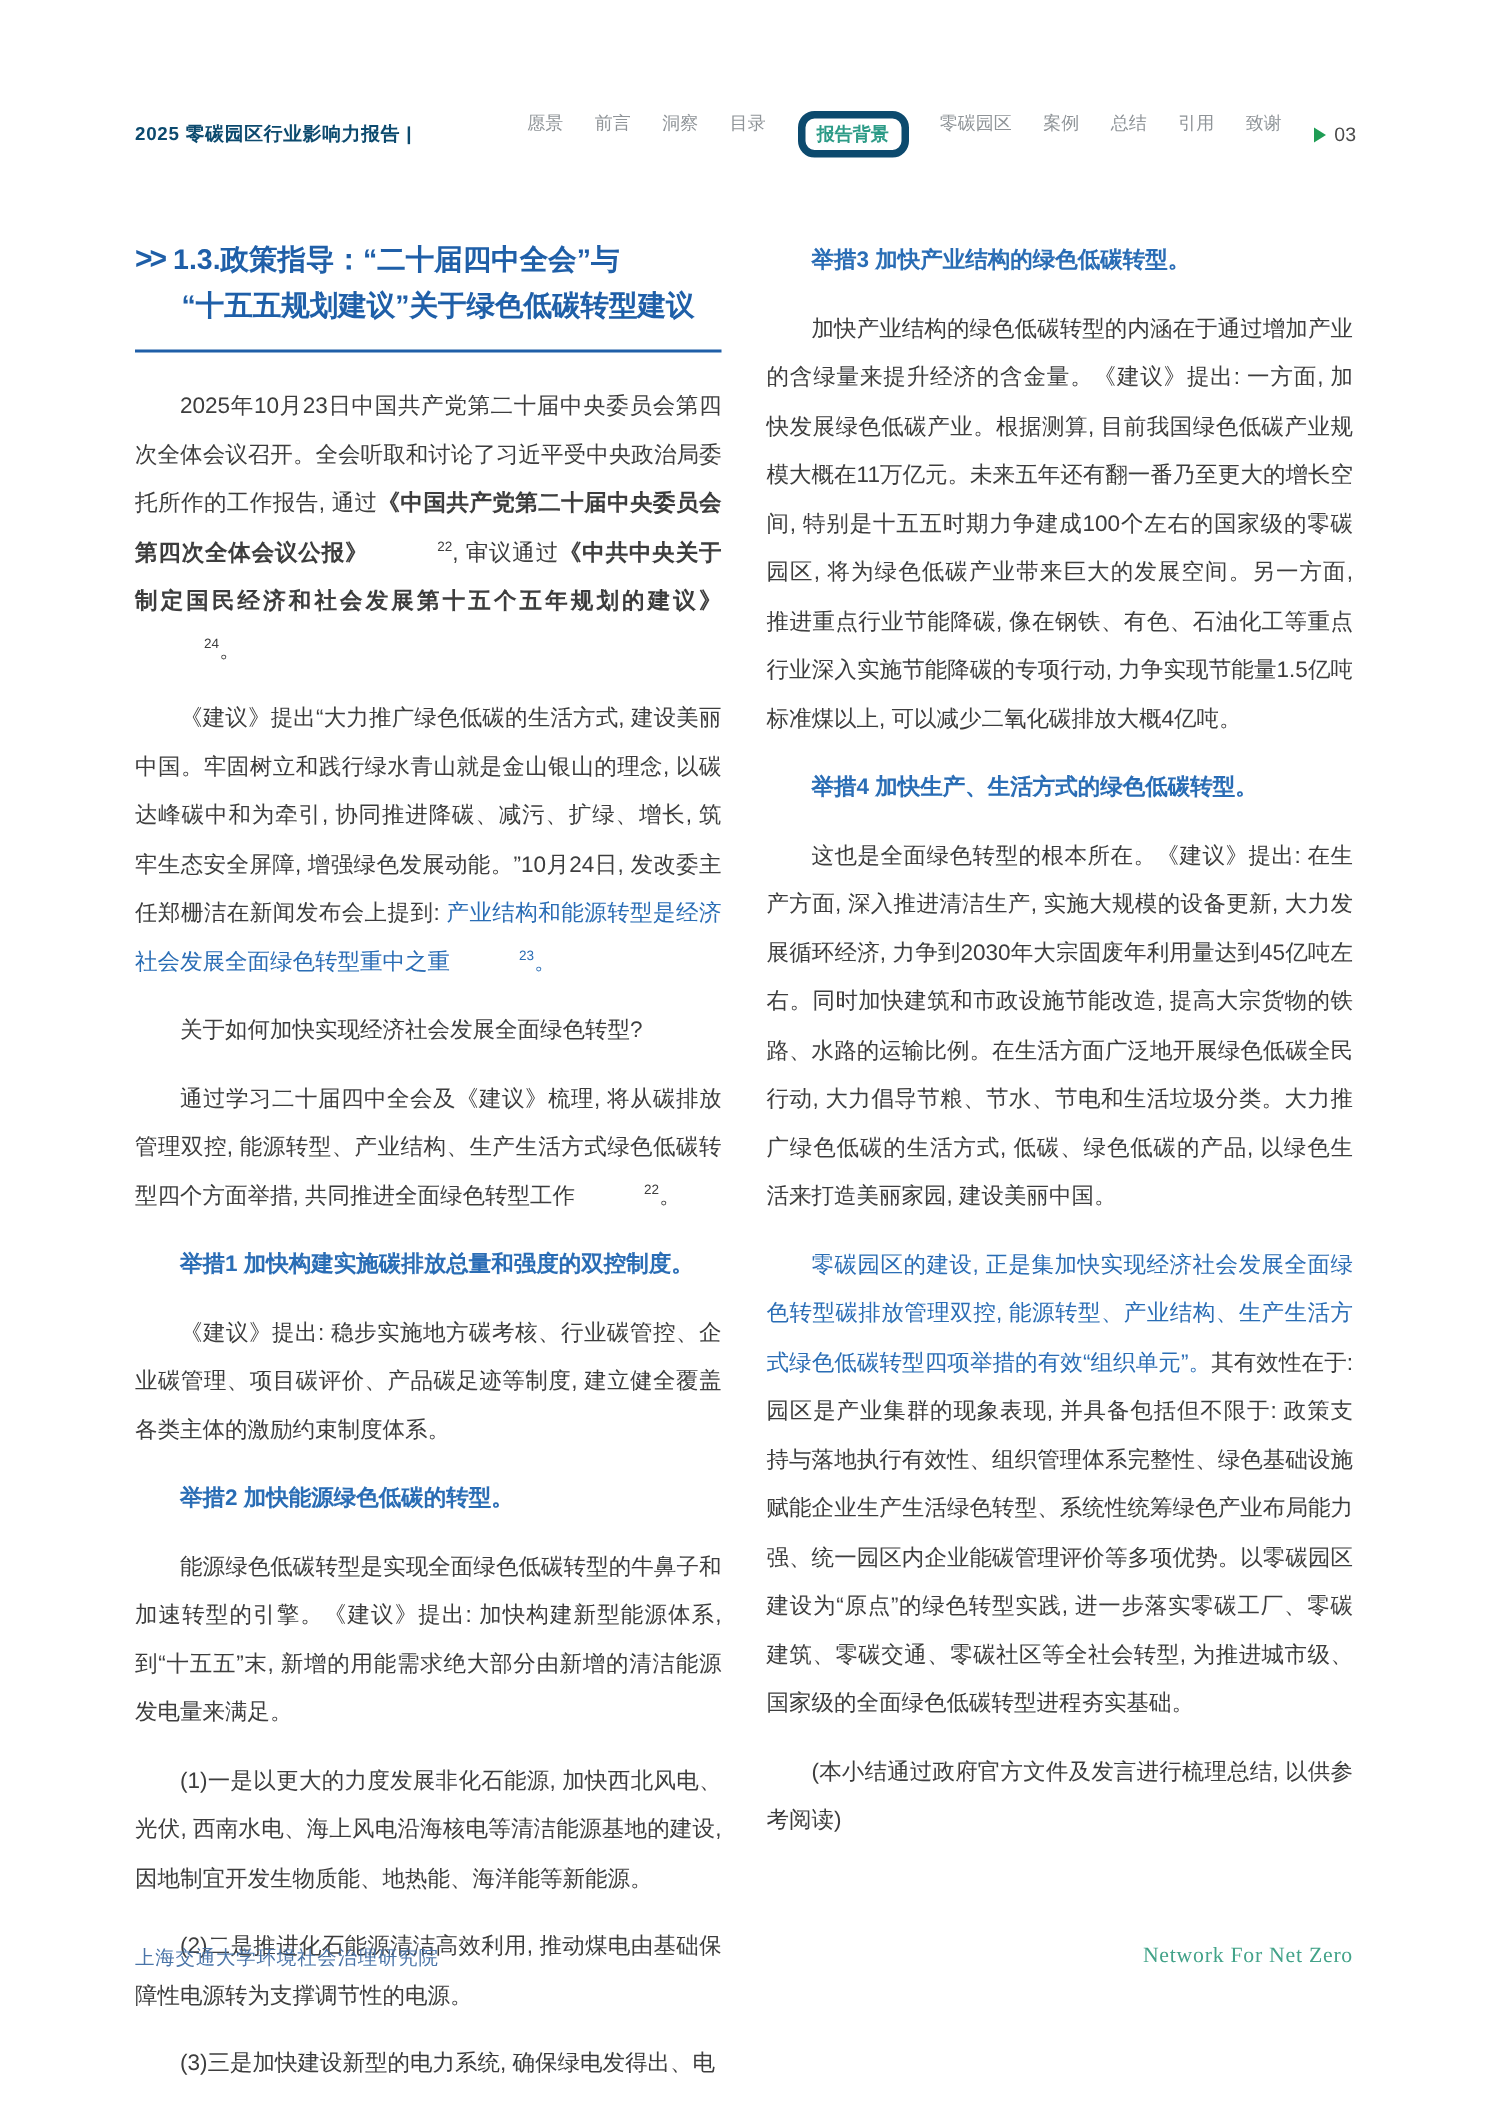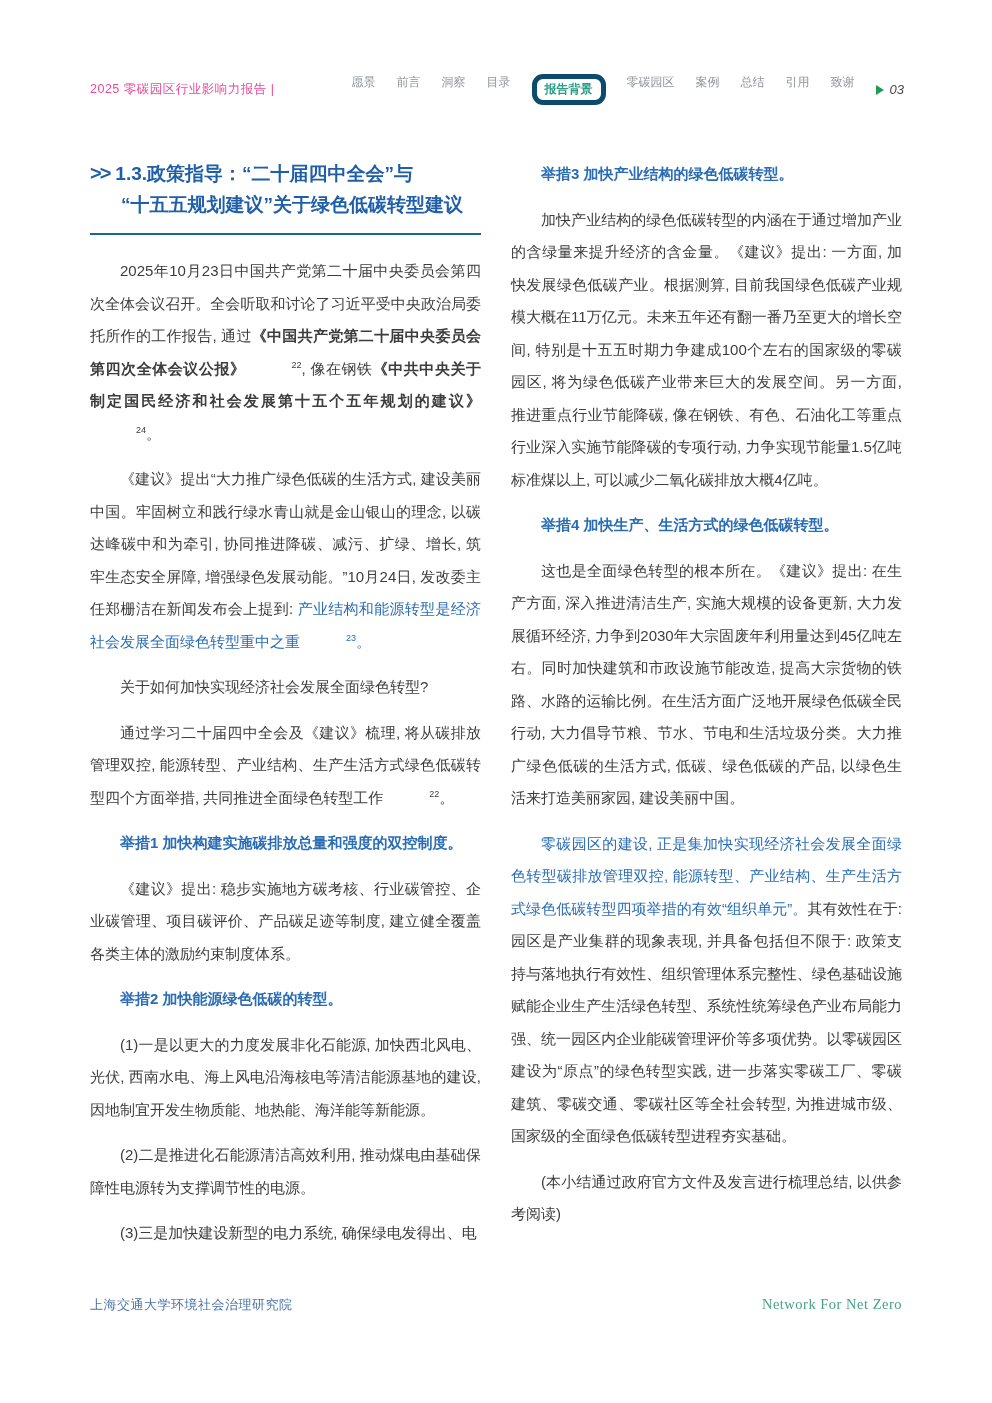--- a/index.html
+++ b/index.html
@@ -1,24 +1,24 @@
 <!DOCTYPE html>
 <html><head>
 <meta charset="utf-8">
 <style>
   html,body{margin:0;padding:0;width:992px;height:1403px;background:#ffffff;overflow:hidden;}
   body{font-family:"Liberation Sans","DejaVu Sans",sans-serif;color:#3d3d3d;position:relative;}
 
   
   .header{position:absolute;top:74px;left:90px;right:88px;display:flex;align-items:center;}
-  .brand{color:#ec4899;font-size:12.5px;font-weight:400;letter-spacing:.5px;white-space:nowrap;}
+  .brand{color:#0c4a6e;font-size:12.5px;font-weight:700;letter-spacing:.5px;white-space:nowrap;}
   .nav{margin-left:auto;display:flex;align-items:flex-start;gap:21px;}
   .nav-item{font-size:12px;color:#8f9498;cursor:pointer;white-space:nowrap;}
   .nav-item.active{border:5px solid #0c4a6e;border-radius:11px;padding:2px 8px;color:#2c9b87;font-weight:600;}
-  .page-ind{display:flex;align-items:center;gap:6px;margin-left:21px;font-style:italic;}
+  .page-ind{display:flex;align-items:center;gap:6px;margin-left:21px;}
   .tri{width:0;height:0;border-left:8px solid #1f9d55;border-top:5px solid transparent;border-bottom:5px solid transparent;}
   .page-num{font-size:13px;color:#4a4a4a;}
 
   
   .columns{position:absolute;top:158px;left:90px;right:90px;display:flex;gap:30px;}
   .col{flex:1;min-width:0;}
 
   .title-block{color:#1f5fa8;font-weight:700;font-size:19px;line-height:31px;border-bottom:2px solid #1f5fa8;padding-bottom:13px;margin-bottom:20px;}
   .t-line1{display:flex;align-items:baseline;}
   .chev{font-weight:900;font-size:20px;letter-spacing:-2px;margin-right:6px;transform:scaleY(1.05);}
@@ -63,27 +63,28 @@
 <main class="columns">
   <section class="col">
     <div class="title-block">
       <div class="t-line1">
         <span class="chev">&gt;&gt;</span>
         <span>1.3.政策指导：“二十届四中全会”与</span>
       </div>
       <div class="t-line2">“十五五规划建议”关于绿色低碳转型建议</div>
     </div>
     <div id="left-col">
-        <p class="body-para"><span>2025年10月23日中国共产党第二十届中央委员会第四次全体会议召开。全会听取和讨论了习近平受中央政治局委托所作的工作报告, 通过</span><span class="b">《中国共产党第二十届中央委员会第四次全体会议公报》</span><sup>22</sup><span>, 像在钢铁</span><span class="b">《中共中央关于制定国民经济和社会发展第十五个五年规划的建议》</span><sup>24</sup><span>。</span></p>
+        <p class="body-para"><span>2025年10月23日中国共产党第二十届中央委员会第四次全体会议召开。全会听取和讨论了习近平受中央政治局委托所作的工作报告, 通过</span><span class="b">《中国共产党第二十届中央委员会第四次全体会议公报》</span><sup>22</sup><span>, 审议通过</span><span class="b">《中共中央关于制定国民经济和社会发展第十五个五年规划的建议》</span><sup>24</sup><span>。</span></p>
         <p class="body-para"><span>《建议》提出“大力推广绿色低碳的生活方式, 建设美丽中国。牢固树立和践行绿水青山就是金山银山的理念, 以碳达峰碳中和为牵引, 协同推进降碳、减污、扩绿、增长, 筑牢生态安全屏障, 增强绿色发展动能。”10月24日, 发改委主任郑栅洁在新闻发布会上提到: </span><span class="blue">产业结构和能源转型是经济社会发展全面绿色转型重中之重</span><sup class="blue">23</sup><span class="blue">。</span></p>
         <p class="body-para"><span>关于如何加快实现经济社会发展全面绿色转型?</span></p>
         <p class="body-para"><span>通过学习二十届四中全会及《建议》梳理, 将从碳排放管理双控, 能源转型、产业结构、生产生活方式绿色低碳转型四个方面举措, 共同推进全面绿色转型工作</span><sup>22</sup><span>。</span></p>
         <p class="measure-heading"><span>举措1 加快构建实施碳排放总量和强度的双控制度。</span></p>
         <p class="body-para"><span>《建议》提出: 稳步实施地方碳考核、行业碳管控、企业碳管理、项目碳评价、产品碳足迹等制度, 建立健全覆盖各类主体的激励约束制度体系。</span></p>
         <p class="measure-heading"><span>举措2 加快能源绿色低碳的转型。</span></p>
+        <p class="body-para"><span>能源绿色低碳转型是实现全面绿色低碳转型的牛鼻子和加速转型的引擎。《建议》提出: 加快构建新型能源体系, 到“十五五”末, 新增的用能需求绝大部分由新增的清洁能源发电量来满足。</span></p>
         <p class="body-para"><span>(1)一是以更大的力度发展非化石能源, 加快西北风电、光伏, 西南水电、海上风电沿海核电等清洁能源基地的建设, 因地制宜开发生物质能、地热能、海洋能等新能源。</span></p>
         <p class="body-para"><span>(2)二是推进化石能源清洁高效利用, 推动煤电由基础保障性电源转为支撑调节性的电源。</span></p>
         <p class="body-para"><span>(3)三是加快建设新型的电力系统, 确保绿电发得出、电</span></p>
       </div>
   </section>
   <section class="col">
     <div id="right-col">
         <p class="measure-heading"><span>举措3 加快产业结构的绿色低碳转型。</span></p>
         <p class="body-para"><span>加快产业结构的绿色低碳转型的内涵在于通过增加产业的含绿量来提升经济的含金量。《建议》提出: 一方面, 加快发展绿色低碳产业。根据测算, 目前我国绿色低碳产业规模大概在11万亿元。未来五年还有翻一番乃至更大的增长空间, 特别是十五五时期力争建成100个左右的国家级的零碳园区, 将为绿色低碳产业带来巨大的发展空间。另一方面, 推进重点行业节能降碳, 像在钢铁、有色、石油化工等重点行业深入实施节能降碳的专项行动, 力争实现节能量1.5亿吨标准煤以上, 可以减少二氧化碳排放大概4亿吨。</span></p>
         <p class="measure-heading"><span>举措4 加快生产、生活方式的绿色低碳转型。</span></p>

